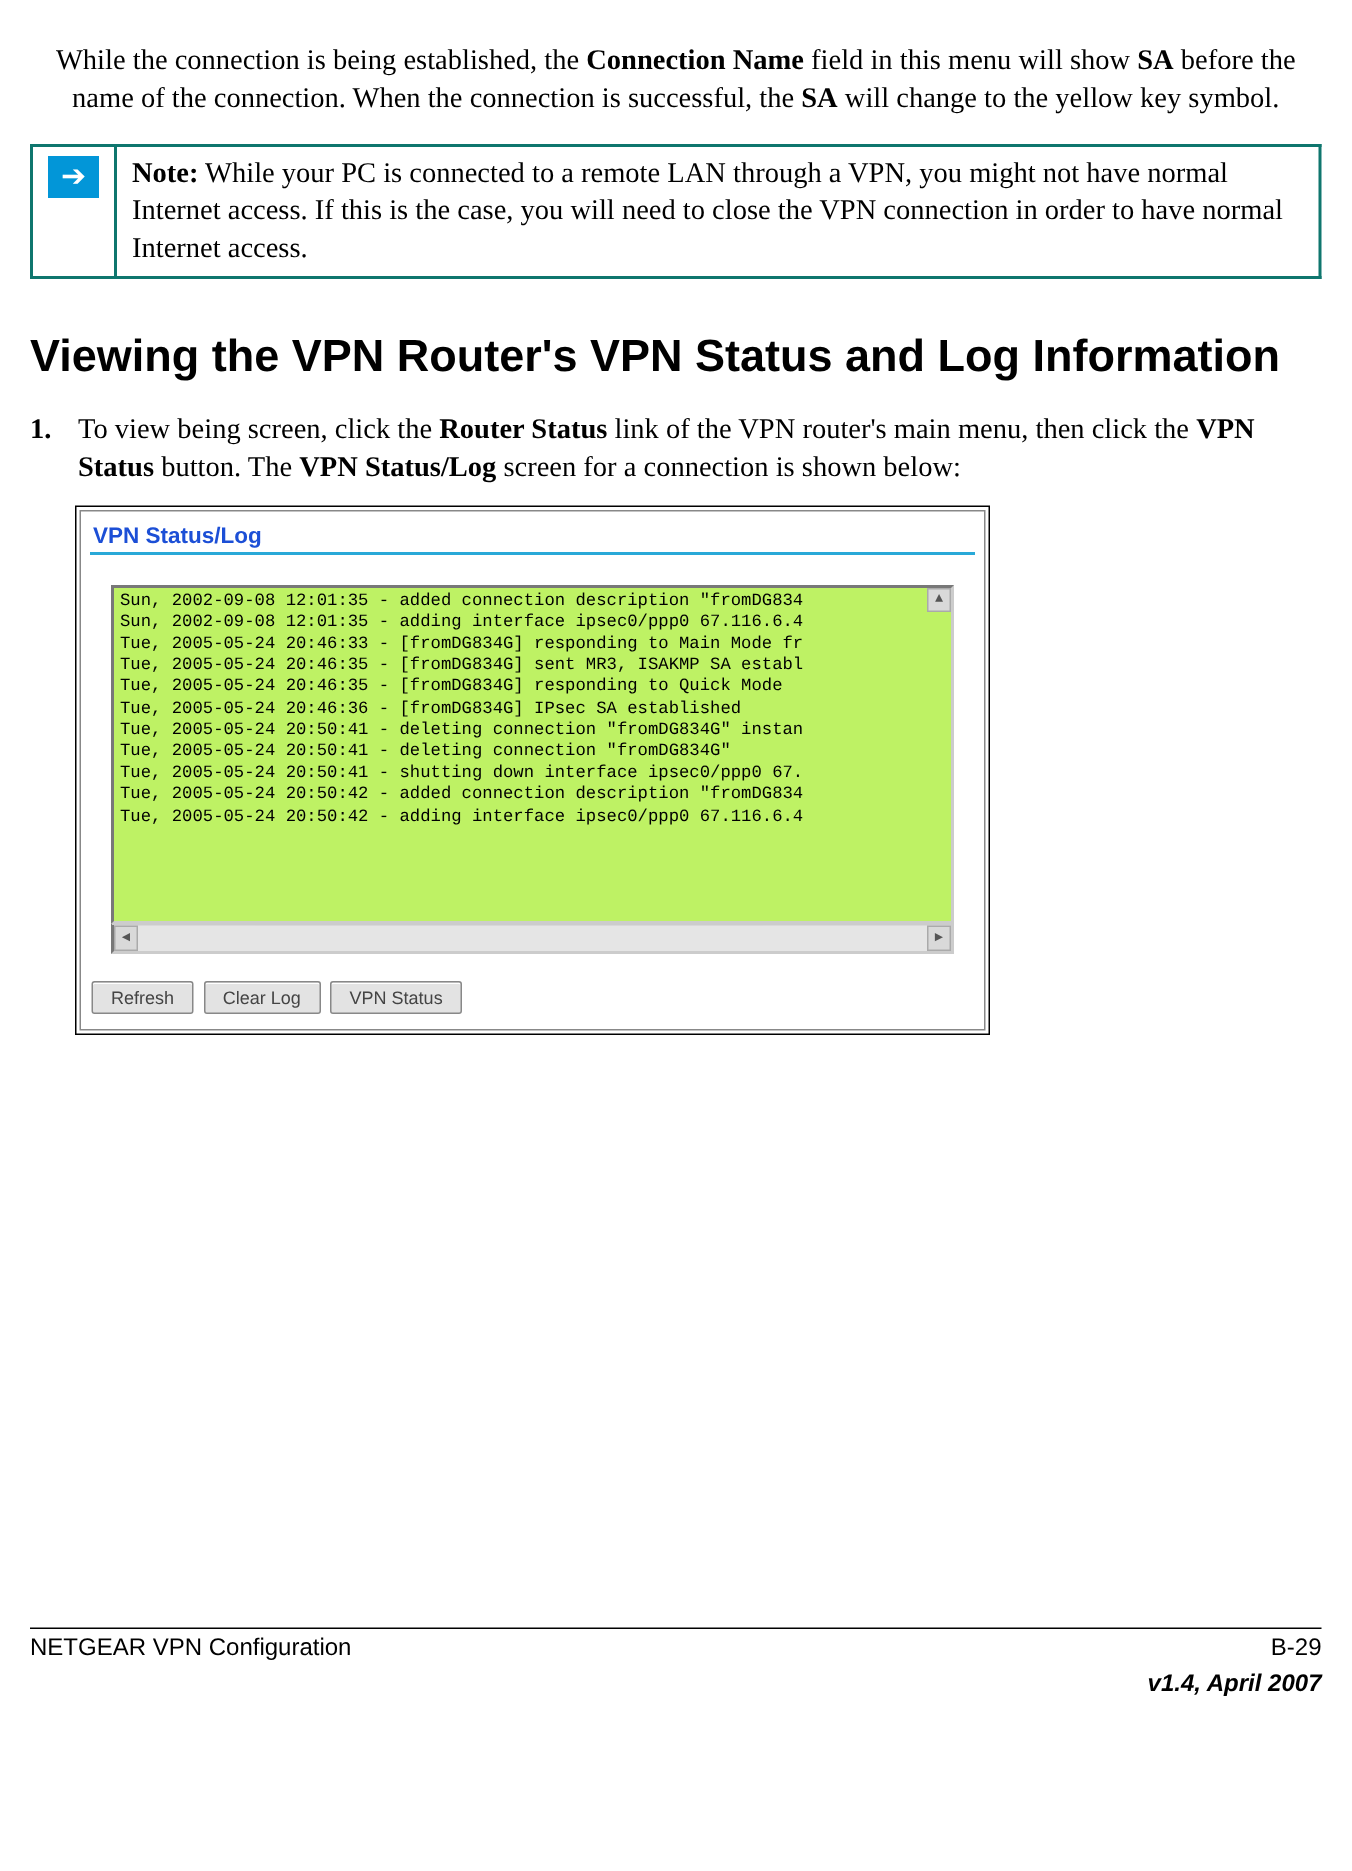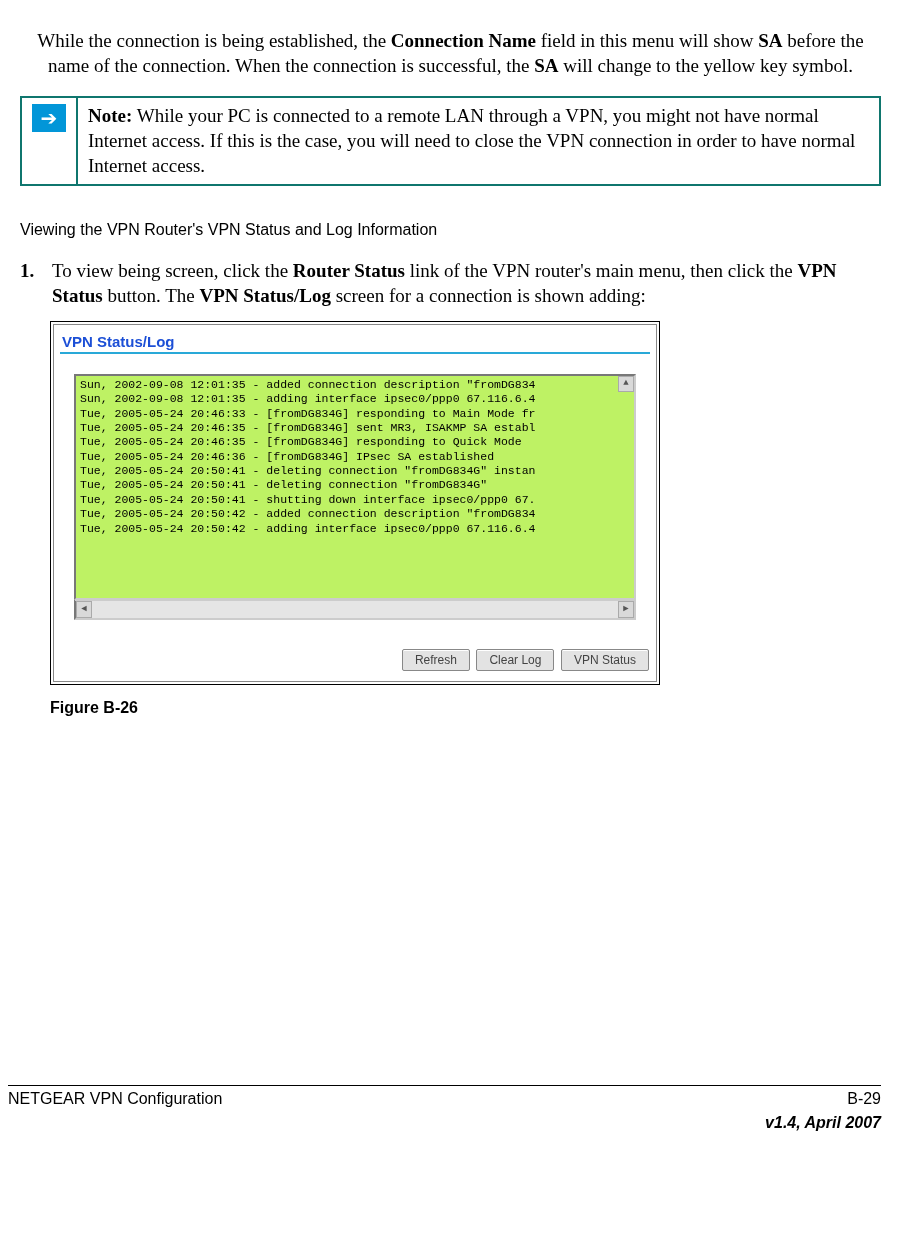--- a/index.html
+++ b/index.html
@@ -61,22 +61,22 @@
   .note-icon::after{
     content:"➔";
     color:#fff;
     font-size:20px;
     position:absolute;
     left:50%;top:50%;
     transform:translate(-50%,-50%);
   }
   h2.section-heading {
     font-family: Arial, Helvetica, sans-serif;
-    font-size: 16px;
-    font-weight: normal;
+    font-size: 30px;
+    font-weight: bold;
     margin-bottom: 20px;
   }
   .numbered {
     display: flex;
     gap: 12px;
     font-size: 19px;
     line-height: 1.3;
     margin-bottom: 12px;
   }
   .numbered .num { font-weight: bold; min-width: 20px;}
@@ -134,22 +134,22 @@
     position:relative;
   }
   .hscroll .arrow{
     position:absolute; top:0; width:16px; height:100%;
     background:#d9d9d9; border:1px solid #aaa; box-sizing:border-box;
     font-size:9px; text-align:center; line-height:13px; color:#555;
   }
   .hscroll .arrow.left{left:0;}
   .hscroll .arrow.right{right:0;}
   .button-row {
-    text-align: right;
-    margin-top: 28px;
+    text-align: left;
+    margin-top: 17px;
   }
   .mock-btn {
     display: inline-block;
     background: #e3e3e3;
     border: 1px solid #888;
     border-radius: 2px;
     padding: 3px 12px;
     font-family: Arial, Helvetica, sans-serif;
     font-size: 12px;
     color: #444;
@@ -158,21 +158,21 @@
   }
   .figure-caption {
     font-family: Arial, Helvetica, sans-serif;
     font-weight: bold;
     font-size: 16px;
     margin-left: 30px;
     margin-top: 14px;
   }
   .footer {
     position: absolute;
-    left: 8px; right: 20px; bottom: 18px;
+    left: 20px; right: 20px; bottom: 18px;
     font-family: Arial, Helvetica, sans-serif;
     font-size: 16px;
     margin-top: 44px;
   }
   .footer-top {
     border-top: 1.5px solid #000;
     display: flex;
     justify-content: space-between;
     padding-top: 4px;
   }
@@ -204,21 +204,21 @@
     </tr>
   </tbody>
     </table>
 
   <h2 class="section-heading">Viewing the VPN Router's VPN Status and Log Information</h2>
 
 
   <div class="numbered">
     <div class="num">1.</div>
     <div>
-      <span>To view being screen, click the </span><strong>Router Status</strong><span> link of the VPN router's main menu, then click the </span><strong>VPN Status</strong><span> button. The </span><strong>VPN Status/Log</strong><span> screen for a connection is shown adding:</span>
+      <span>To view being screen, click the </span><strong>Router Status</strong><span> link of the VPN router's main menu, then click the </span><strong>VPN Status</strong><span> button. The </span><strong>VPN Status/Log</strong><span> screen for a connection is shown below:</span>
     </div>
   </div>
 
   <div class="screenshot-box">
     <div class="shot-inner">
       <div class="shot-title">VPN Status/Log</div>
       <div class="shot-rule"></div>
       <div class="log-outer">
         <div class="log-box"><span>Sun, 2002-09-08 12:01:35 - added connection description "fromDG834</span>
 <span>Sun, 2002-09-08 12:01:35 - adding interface ipsec0/ppp0 67.116.6.4</span>
@@ -237,21 +237,20 @@
         </div>
       </div>
       <div class="button-row">
         <span class="mock-btn">Refresh</span>
         <span class="mock-btn">Clear Log</span>
         <span class="mock-btn">VPN Status</span>
       </div>
     </div>
   </div>
 
-  <div class="figure-caption">Figure B-26</div>
 
   <div class="footer">
     <div class="footer-top">
       <span>NETGEAR VPN Configuration</span>
       <span>B-29</span>
     </div>
     <div class="footer-version">v1.4, April 2007</div>
   </div>
 </div>
 

